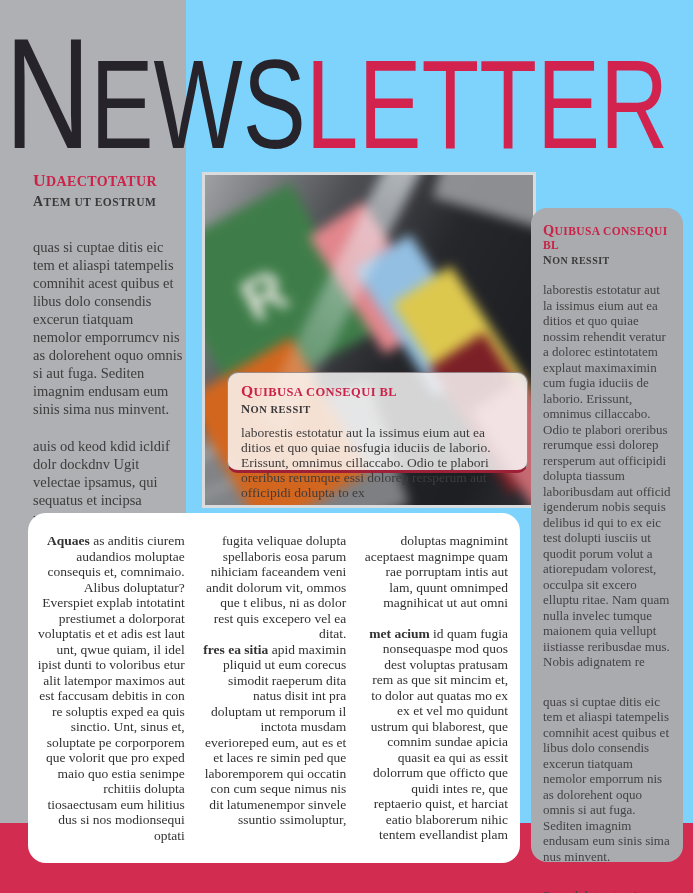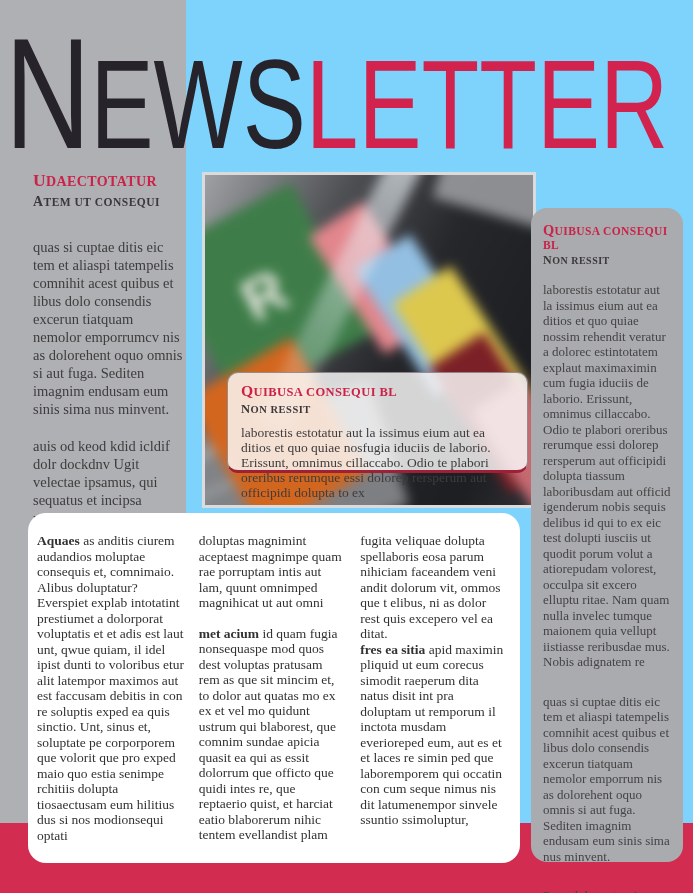--- a/index.html
+++ b/index.html
@@ -61,40 +61,40 @@
   .sidebar-right .h-sub{font-size:10px;margin-top:2px;}
   .sidebar-right p{margin:0;font-size:13px;line-height:15.5px;color:#454345;}
   .sidebar-right .p1{margin-top:14px;}
   .sidebar-right .p2{margin-top:24px;}
   .sidebar-right .p3{margin-top:24px;}
   
   .content-box{position:absolute;left:28px;top:513px;width:492px;height:350px;box-sizing:border-box;
                background:#ffffff;border-radius:18px;padding:20px 12px 0 9px;
                display:flex;gap:14px;}
   .content-box .col{width:148px;}
-  .content-box p{margin:0;font-size:13.5px;line-height:15.5px;color:#333233;}
+  .content-box p{margin:0;font-size:13.5px;line-height:15.5px;color:#333233;text-align:right;}
   .content-box .gap{margin-top:15px;}
   .content-box b{font-weight:bold;}
 </style>
 </head>
 <body>
 
 <div class="page">
   <div class="left-column"></div>
   <div class="red-band"></div>
 
   <header class="masthead">
     <div class="masthead-scale">
       <span class="mast-n">N</span><span class="mast-ews">EWS</span><span class="mast-letter">LETTER</span>
     </div>
   </header>
 
   <aside class="sidebar-left">
     <h2 class="h-red">UDAECTOTATUR</h2>
-    <h3 class="h-sub">ATEM UT CONSEQUI</h3>
+    <h3 class="h-sub">ATEM UT EOSTRUM</h3>
     <p class="p1">quas si cuptae ditis eic tem et aliaspi tatempelis comnihit acest quibus et libus dolo consendis excerun tiatquam nemolor emporrumcv nis as dolorehent oquo omnis si aut fuga. Sediten imagnim endusam eum sinis sima nus minvent.</p>
     <p class="p2">auis od keod kdid icldif dolr dockdnv Ugit velectae ipsamus, qui sequatus et incipsa ntibust</p>
   </aside>
 
   <figure class="photo">
     <div class="ph-blur">
       <div class="ph-bg"></div>
       <div class="ph-corner"></div>
       <div class="ph-bottomlight"></div>
       <div class="ph-wire1"></div>
@@ -126,21 +126,21 @@
     <p class="p1">laborestis estotatur aut la issimus eium aut ea ditios et quo quiae nossim rehendit veratur a dolorec estintotatem explaut maximaximin cum fugia iduciis de laborio. Erissunt, omnimus cillaccabo. Odio te plabori oreribus rerumque essi dolorep rersperum aut officipidi dolupta tiassum laboribusdam aut officid igenderum nobis sequis delibus id qui to ex eic test dolupti iusciis ut quodit porum volut a atiorepudam volorest, occulpa sit excero elluptu ritae. Nam quam nulla invelec tumque maionem quia vellupt iistiasse reribusdae mus. Nobis adignatem re</p>
     <p class="p2">quas si cuptae ditis eic tem et aliaspi tatempelis comnihit acest quibus et libus dolo consendis excerun tiatquam nemolor emporrum nis as dolorehent oquo omnis si aut fuga. Sediten imagnim endusam eum sinis sima nus minvent.</p>
     <p class="p3">Rum dolut aut quias alibus auda sequam facerione nia et vent etumqui dempore exerciis rerio omnias dolestis alit doloreperum sitassitius que pa et est, ut acietur suntium reprati</p>
   </aside>
 
   <section class="content-box">
     <div class="col">
       <p><b>Aquaes</b> <span>as anditis ciurem audandios moluptae consequis et, comnimaio. Alibus doluptatur? Everspiet explab intotatint prestiumet a dolorporat voluptatis et et adis est laut unt, qwue quiam, il idel ipist dunti to voloribus etur alit latempor maximos aut est faccusam debitis in con re soluptis exped ea quis sinctio. Unt, sinus et, soluptate pe corporporem que volorit que pro exped maio quo estia senimpe rchitiis dolupta tiosaectusam eum hilitius dus si nos modionsequi optati</span></p>
     </div>
     <div class="col">
+      <p>fugita veliquae dolupta spellaboris eosa parum nihiciam faceandem veni andit dolorum vit, ommos que t elibus, ni as dolor rest quis excepero vel ea ditat.</p>
+      <p><b>fres ea sitia</b> <span>apid maximin pliquid ut eum corecus simodit raeperum dita natus disit int pra doluptam ut remporum il inctota musdam everioreped eum, aut es et et laces re simin ped que laboremporem qui occatin con cum seque nimus nis dit latumenempor sinvele ssuntio ssimoluptur,</span></p>
+    </div>
+    <div class="col">
       <p>doluptas magnimint aceptaest magnimpe quam rae porruptam intis aut lam, quunt omnimped magnihicat ut aut omni</p>
       <p class="gap"><b>met acium</b> <span>id quam fugia nonsequaspe mod quos dest voluptas pratusam rem as que sit mincim et, to dolor aut quatas mo ex ex et vel mo quidunt ustrum qui blaborest, que comnim sundae apicia quasit ea qui as essit dolorrum que officto que quidi intes re, que reptaerio quist, et harciat eatio blaborerum nihic tentem evellandist plam</span></p>
-    </div>
-    <div class="col">
-      <p>fugita veliquae dolupta spellaboris eosa parum nihiciam faceandem veni andit dolorum vit, ommos que t elibus, ni as dolor rest quis excepero vel ea ditat.</p>
-      <p><b>fres ea sitia</b> <span>apid maximin pliquid ut eum corecus simodit raeperum dita natus disit int pra doluptam ut remporum il inctota musdam everioreped eum, aut es et et laces re simin ped que laboremporem qui occatin con cum seque nimus nis dit latumenempor sinvele ssuntio ssimoluptur,</span></p>
     </div>
   </section>
 </div>
 
 </body></html>

